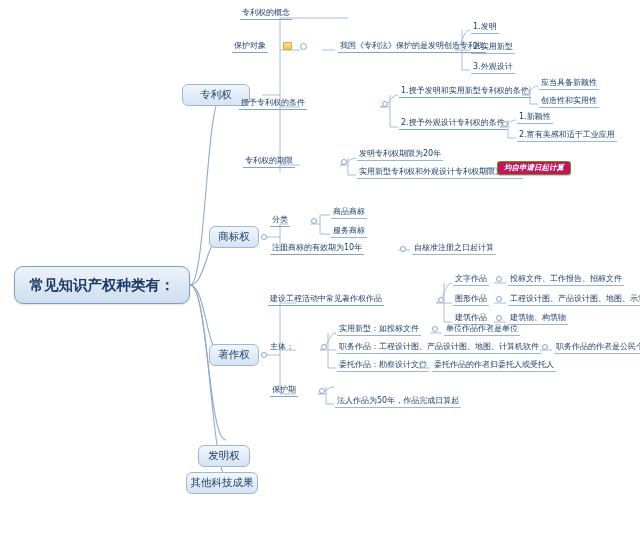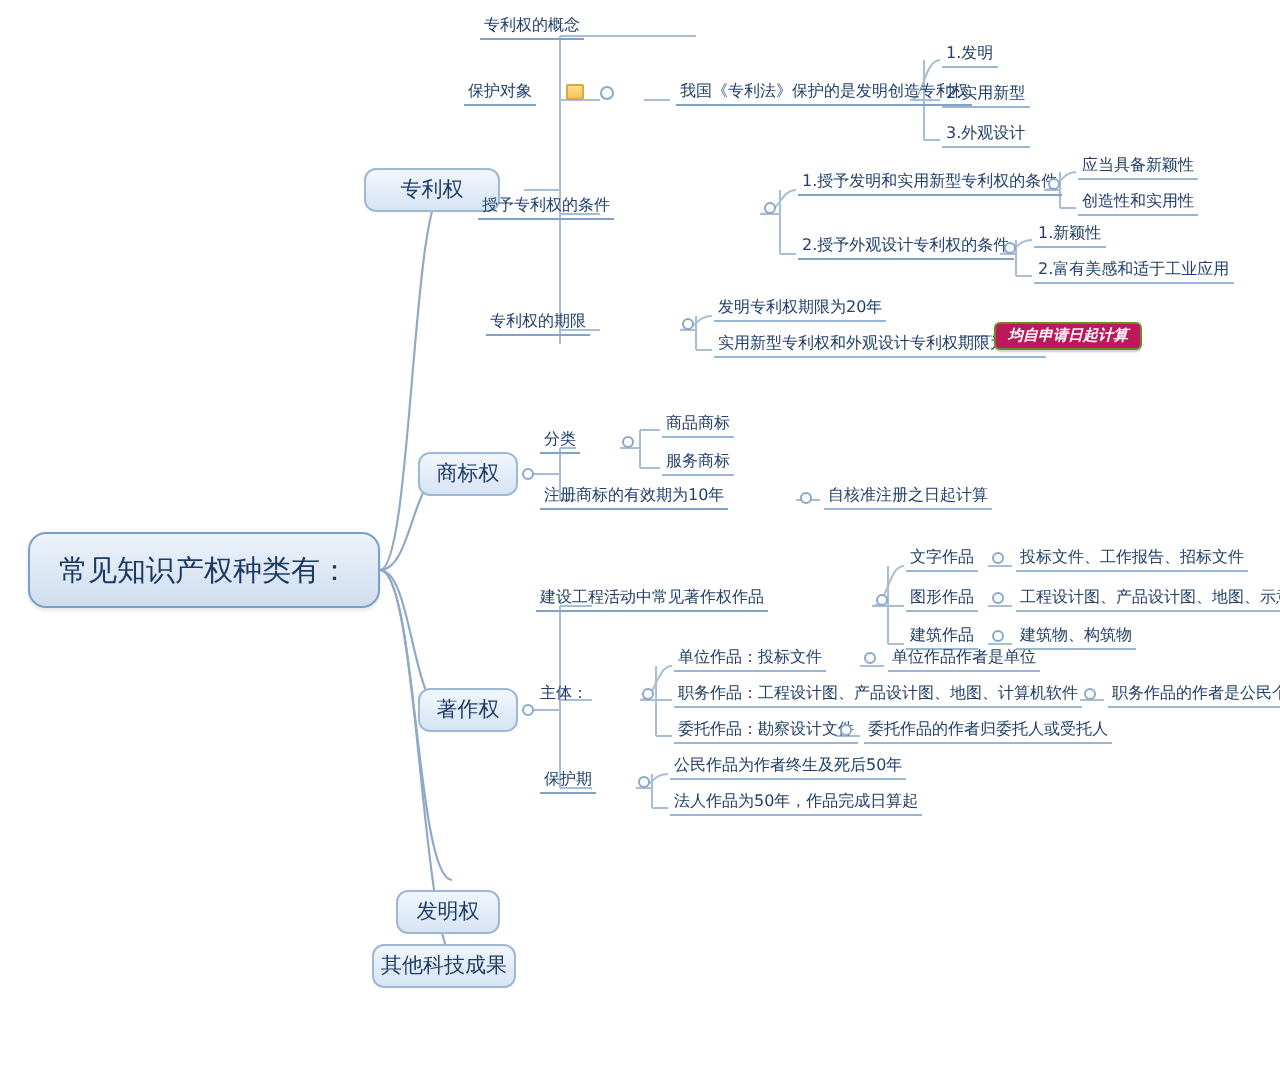--- a/index.html
+++ b/index.html
@@ -13,21 +13,21 @@
   svg.links path{fill:none;stroke:#8fa9c9;stroke-width:1.1;}
   svg.links path.thin{stroke:#a9bed6;stroke-width:1;}
 
   
   .node{position:absolute;box-sizing:border-box;white-space:nowrap;}
 
   .root{
     left:14px;top:266px;width:176px;height:38px;
     border:1.6px solid #7d9fc4;border-radius:9px;
     background:linear-gradient(180deg,#eef3fa 0%,#dce7f4 55%,#cfdef0 100%);
-    color:#1b3a63;font-size:14.5px;font-weight:normal;
+    color:#1b3a63;font-size:14.5px;font-weight:bold;
     display:flex;align-items:center;justify-content:center;
     box-shadow:0 1px 2px rgba(60,90,130,.18);
   }
 
   .box{
     border:1.1px solid #9db8d5;border-radius:6px;
     background:linear-gradient(180deg,#f1f6fc 0%,#e1ebf7 60%,#d7e4f3 100%);
     color:#1c3c66;font-size:10.5px;
     display:flex;align-items:center;justify-content:center;
     height:22px;padding:0 7px;
@@ -215,34 +215,33 @@
   <span class="knob sm" style="left:496px;top:296px;"></span>
   <div class="node leaf t2" style="left:508px;top:294px;">工程设计图、产品设计图、地图、示意图</div>
 
   <div class="node leaf t2" style="left:453px;top:313px;">建筑作品</div>
   <span class="knob sm" style="left:496px;top:315px;"></span>
   <div class="node leaf t2" style="left:508px;top:313px;">建筑物、构筑物</div>
 
   <div class="node leaf plain" style="left:268px;top:341px;">主体：</div>
   <span class="knob sm" style="left:321px;top:344px;"></span>
 
-  <div class="node leaf t2" style="left:337px;top:324px;">单位作品：投标文件</div>
+  <div class="node leaf t2" style="left:337px;top:324px;">实用新型：如投标文件</div>
   <span class="knob sm" style="left:432px;top:326px;"></span>
   <div class="node leaf t2" style="left:444px;top:324px;">单位作品作者是单位</div>
 
   <div class="node leaf t2" style="left:337px;top:342px;text-align:right;">职务作品：工程设计图、产品设计图、地图、计算机软件</div>
   <span class="knob sm" style="left:542px;top:344px;"></span>
   <div class="node leaf t2" style="left:554px;top:342px;">职务作品的作者是公民个人</div>
 
   <div class="node leaf t2" style="left:337px;top:360px;">委托作品：勘察设计文件</div>
   <span class="knob sm" style="left:420px;top:362px;"></span>
   <div class="node leaf t2" style="left:432px;top:360px;">委托作品的作者归委托人或受托人</div>
 
   <div class="node leaf" style="left:270px;top:385px;">保护期</div>
   <span class="knob sm" style="left:319px;top:388px;"></span>
-  <div class="node leaf t2" style="left:335px;top:378px;">公民作品为作者终生及死后50年</div>
   <div class="node leaf t2" style="left:335px;top:396px;">法人作品为50年，作品完成日算起</div>
 
   <div class="node box" style="left:198px;top:445px;width:52px;">发明权</div>
 
   <div class="node box" style="left:186px;top:472px;width:72px;">其他科技成果</div>
 
 </div>
 
 </body></html>

